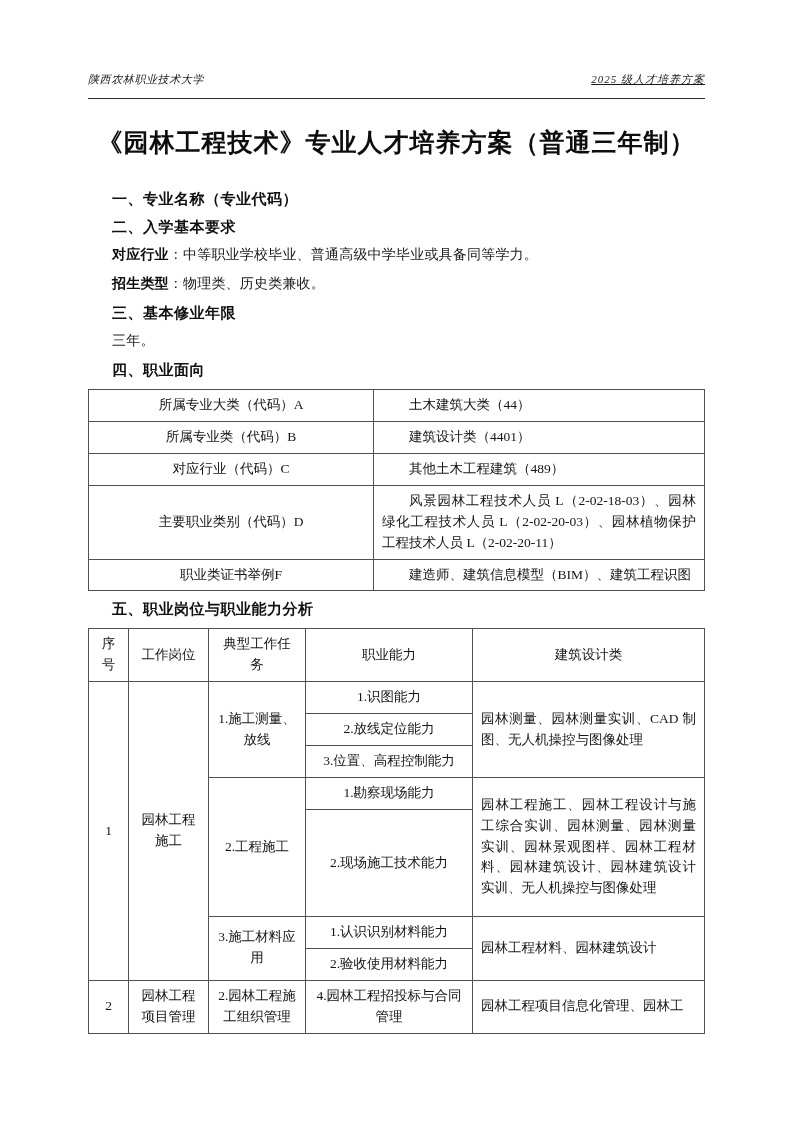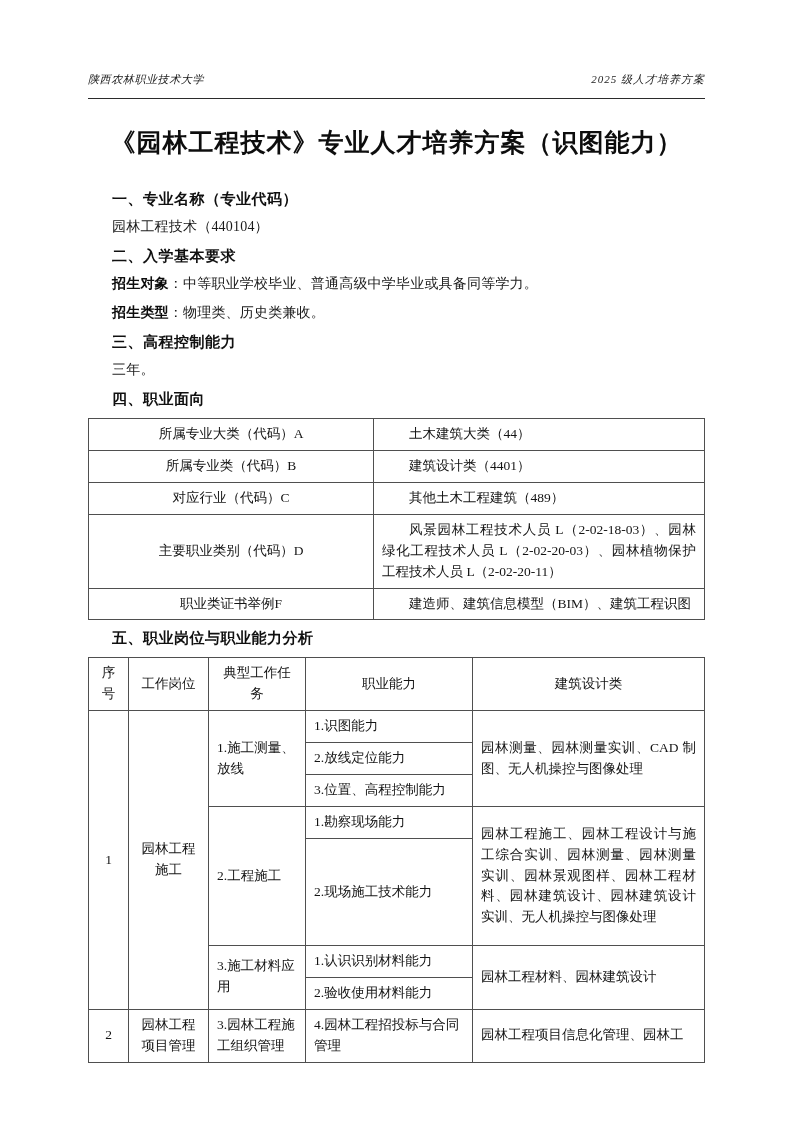--- a/index.html
+++ b/index.html
@@ -35,21 +35,21 @@
     font-family: "Liberation Serif", "DejaVu Serif", serif;
   }
   .runhead-rule {
     position: absolute;
     left: 88px;
     top: 98px;
     width: 617px;
     height: 0;
     border-top: 1.3px solid #2b2b2b;
   }
-  .runhead .rh-right { letter-spacing: 1px; }
+  .runhead .rh-right { letter-spacing: 1px; text-decoration: underline; }
 
   
   .doc-title {
     position: absolute;
     left: 88px;
     top: 126px;
     width: 617px;
     text-align: center;
     font-size: 25px;
     font-weight: bold;
@@ -120,53 +120,52 @@
   
   .t2 { margin-top: 0; }
   .t2 th {
     text-align: center;
     padding: 6px 4px;
   }
   .t2 td { text-align: left; }
   .t2 td.ctr { text-align: center; }
   .t2 td.cell-task,
   .t2 td.cell-ability,
-  .t2 td.cell-course { text-align: left; }
+  .t2 td.cell-course { text-align: center; }
   .t2 td.cell-course { text-align: justify; text-align-last: left; }
   .col-no     { width: 40px; }
   .col-post   { width: 80px; }
   .col-task   { width: 97px; }
   .col-abil   { width: 167px; }
   .col-course { width: auto; }
 
   .t2-wrap { position: relative; }
 </style>
 </head>
 <body>
 
 <div class="page">
 
   <div class="runhead">
     <span class="rh-left">陕西农林职业技术大学</span>
     <span class="rh-right">2025 级人才培养方案</span>
   </div>
   <div class="runhead-rule"></div>
 
-  <div class="doc-title">《园林工程技术》专业人才培养方案（识图能力）</div>
+  <div class="doc-title">《园林工程技术》专业人才培养方案（普通三年制）</div>
 
   <div class="content">
 
     <div class="h2">一、专业名称（专业代码）</div>
-    <div class="para">园林工程技术（440104）</div>
 
     <div class="h2">二、入学基本要求</div>
-    <div class="para"><span class="lbl">招生对象</span><span>：中等职业学校毕业、普通高级中学毕业或具备同等学力。</span></div>
+    <div class="para"><span class="lbl">对应行业</span><span>：中等职业学校毕业、普通高级中学毕业或具备同等学力。</span></div>
     <div class="para"><span class="lbl">招生类型</span><span>：物理类、历史类兼收。</span></div>
 
-    <div class="h2">三、高程控制能力</div>
+    <div class="h2">三、基本修业年限</div>
     <div class="para">三年。</div>
 
     <div class="h2">四、职业面向</div>
     <table class="doc t1">
       <tbody>
         <tr>
           <td class="k">所属专业大类（代码）A</td>
           <td class="v one">土木建筑大类（44）</td>
         </tr>
         <tr>
@@ -239,21 +238,21 @@
           <td class="cell-ability">1.认识识别材料能力</td>
           <td class="cell-course" rowspan="2">园林工程材料、园林建筑设计</td>
         </tr>
         <tr>
           <td class="cell-ability">2.验收使用材料能力</td>
         </tr>
 
         <tr>
           <td class="ctr">2</td>
           <td class="ctr">园林工程项目管理</td>
-          <td class="cell-task">3.园林工程施工组织管理</td>
+          <td class="cell-task">2.园林工程施工组织管理</td>
           <td class="cell-ability">4.园林工程招投标与合同管理</td>
           <td class="cell-course">园林工程项目信息化管理、园林工</td>
         </tr>
       </tbody>
     </table>
     </div>
 
   </div>
 </div>
 

